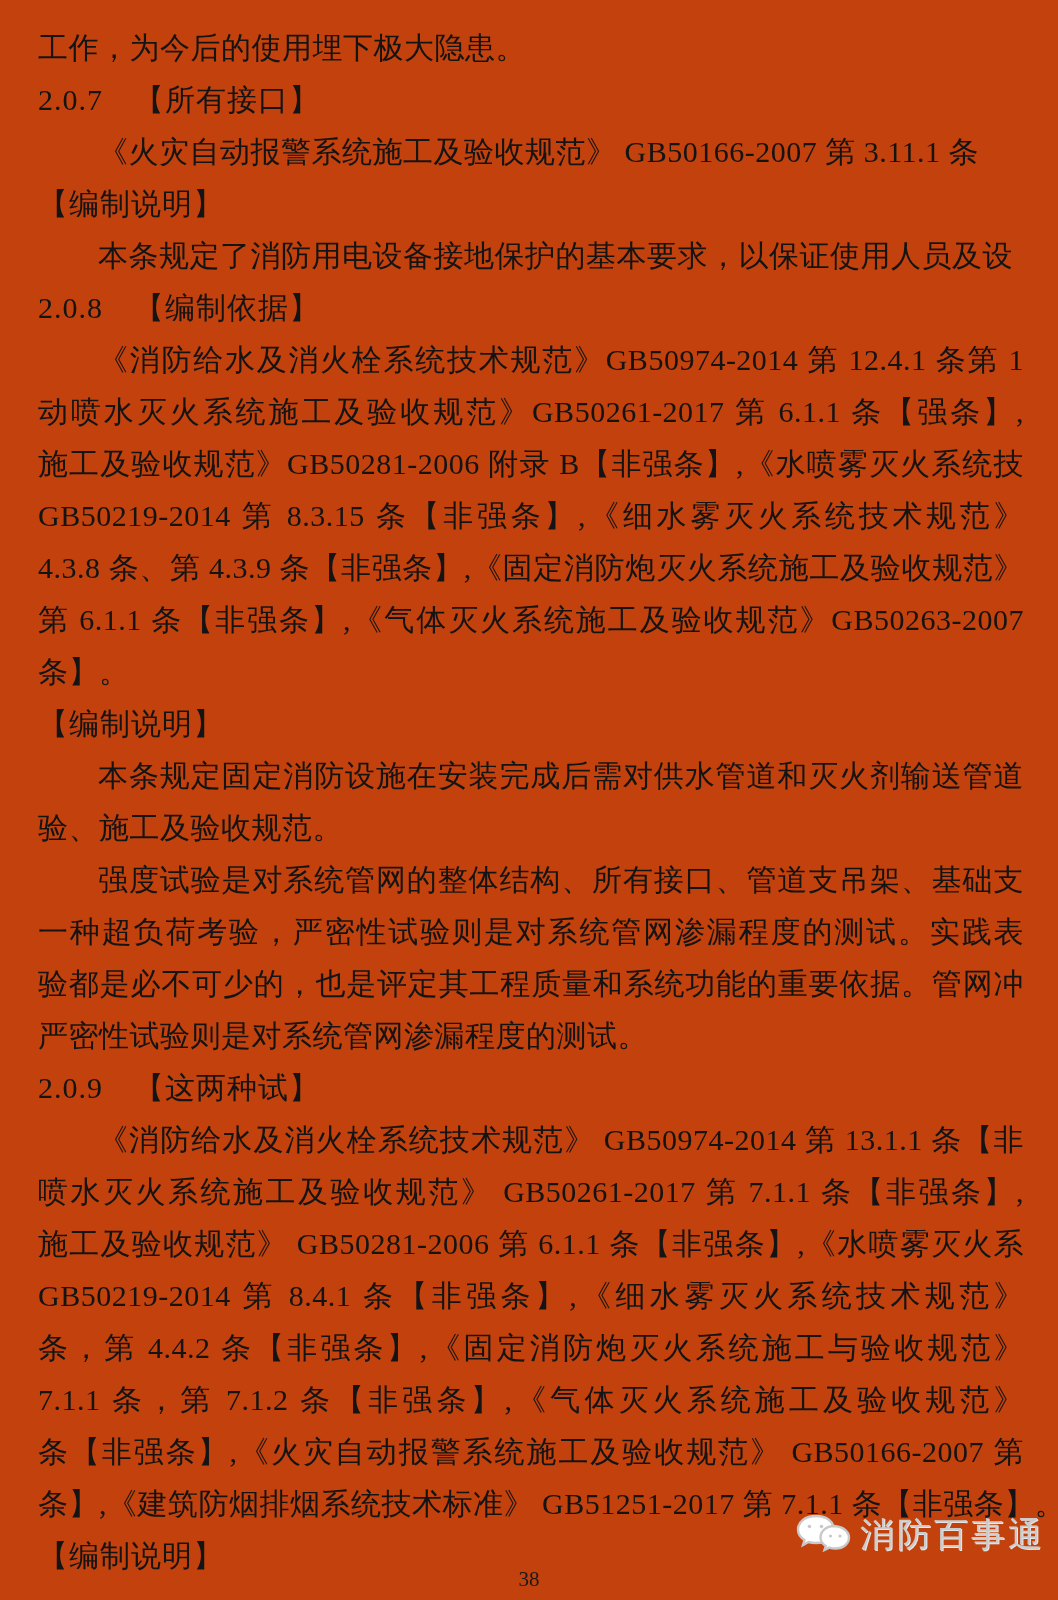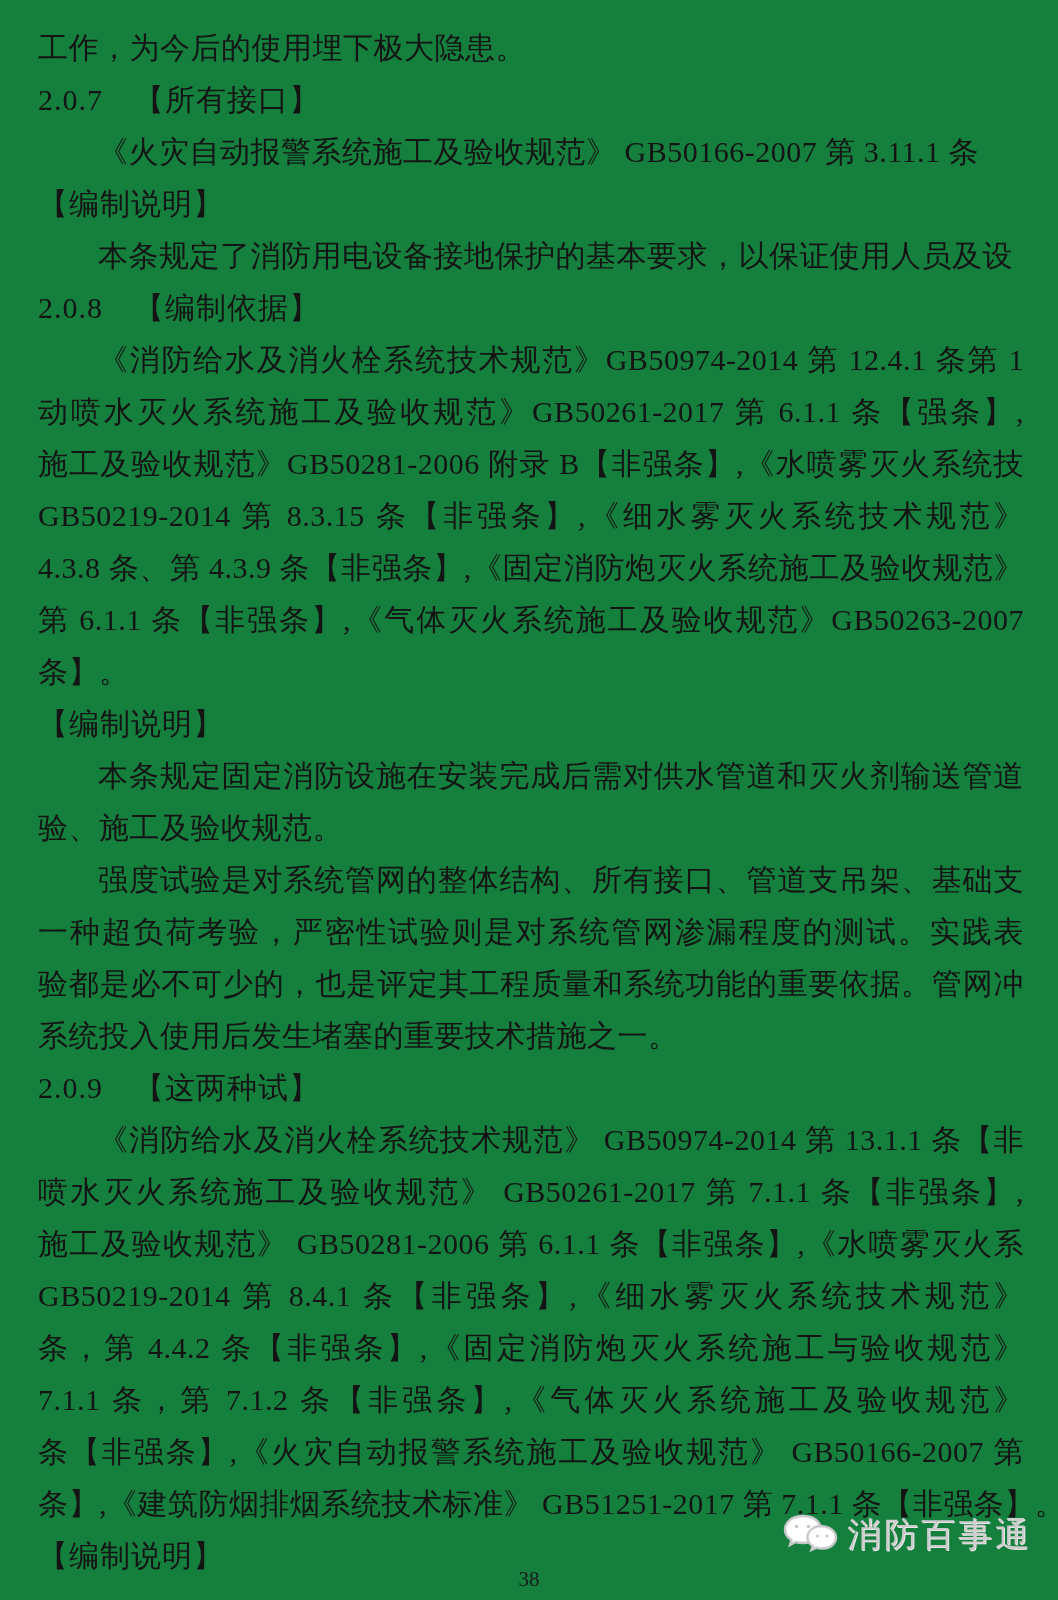--- a/index.html
+++ b/index.html
@@ -7,21 +7,21 @@
     width: 1058px;
     height: 1600px;
     background: #ffffff;
     overflow: hidden;
     font-family: "Liberation Serif", "DejaVu Serif", serif;
   }
   .page {
     position: relative;
     width: 1058px;
     height: 1600px;
-    background: #15803d;
+    background: #c2410c;
     color: #141414;
   }
   .text-block {
     position: absolute;
     top: 22px;
     left: 38px;
     right: 34px;
   }
   .line {
     height: 52px;
@@ -48,21 +48,21 @@
     left: 0;
     right: 0;
     bottom: 8px;
     text-align: center;
     font-size: 21px;
     font-weight: normal;
     color: #1a1a1a;
   }
   .watermark {
     position: absolute;
-    right: 26px;
+    right: 13px;
     bottom: 42px;
     display: flex;
     align-items: center;
     gap: 8px;
     color: #c9c9c9;
     user-select: none;
   }
   .watermark-text {
     font-size: 34px;
     letter-spacing: 3px;
@@ -90,21 +90,21 @@
     <p class="line justify">GB50219-2014 第 8.3.15 条【非强条】,《细水雾灭火系统技术规范》GB50898-2013 第</p>
     <p class="line justify">4.3.8 条、第 4.3.9 条【非强条】,《固定消防炮灭火系统施工及验收规范》GB50498-2009</p>
     <p class="line justify">第 6.1.1 条【非强条】,《气体灭火系统施工及验收规范》GB50263-2007 第 5.4.6 条【强</p>
     <p class="line">条】。</p>
     <p class="line heading">【编制说明】</p>
     <p class="line indent justify">本条规定固定消防设施在安装完成后需对供水管道和灭火剂输送管道进行强度试</p>
     <p class="line">验、施工及验收规范。</p>
     <p class="line indent justify">强度试验是对系统管网的整体结构、所有接口、管道支吊架、基础支墩等进行的</p>
     <p class="line justify">一种超负荷考验，严密性试验则是对系统管网渗漏程度的测试。实践表明，这两种试</p>
     <p class="line justify">验都是必不可少的，也是评定其工程质量和系统功能的重要依据。管网冲洗，是防止</p>
-    <p class="line">系统投入使用后发生堵塞的重要技术措施之一。</p>
+    <p class="line">严密性试验则是对系统管网渗漏程度的测试。</p>
     <p class="line heading">2.0.9　【这两种试】</p>
     <p class="line indent justify">《消防给水及消火栓系统技术规范》 GB50974-2014 第 13.1.1 条【非强条】,《自动</p>
     <p class="line justify">喷水灭火系统施工及验收规范》 GB50261-2017 第 7.1.1 条【非强条】,《泡沫灭火系统</p>
     <p class="line justify">施工及验收规范》 GB50281-2006 第 6.1.1 条【非强条】,《水喷雾灭火系统技术规范》</p>
     <p class="line justify">GB50219-2014 第 8.4.1 条【非强条】,《细水雾灭火系统技术规范》GB50898-2013 第 4.4.1</p>
     <p class="line justify">条，第 4.4.2 条【非强条】,《固定消防炮灭火系统施工与验收规范》 GB50498-2009 第</p>
     <p class="line justify">7.1.1 条，第 7.1.2 条【非强条】,《气体灭火系统施工及验收规范》GB50263-2007 第 6.1.1</p>
     <p class="line justify">条【非强条】,《火灾自动报警系统施工及验收规范》 GB50166-2007 第 4.1.1 条【非强</p>
     <p class="line">条】,《建筑防烟排烟系统技术标准》 GB51251-2017 第 7.1.1 条【非强条】。</p>
     <p class="line heading">【编制说明】</p>

